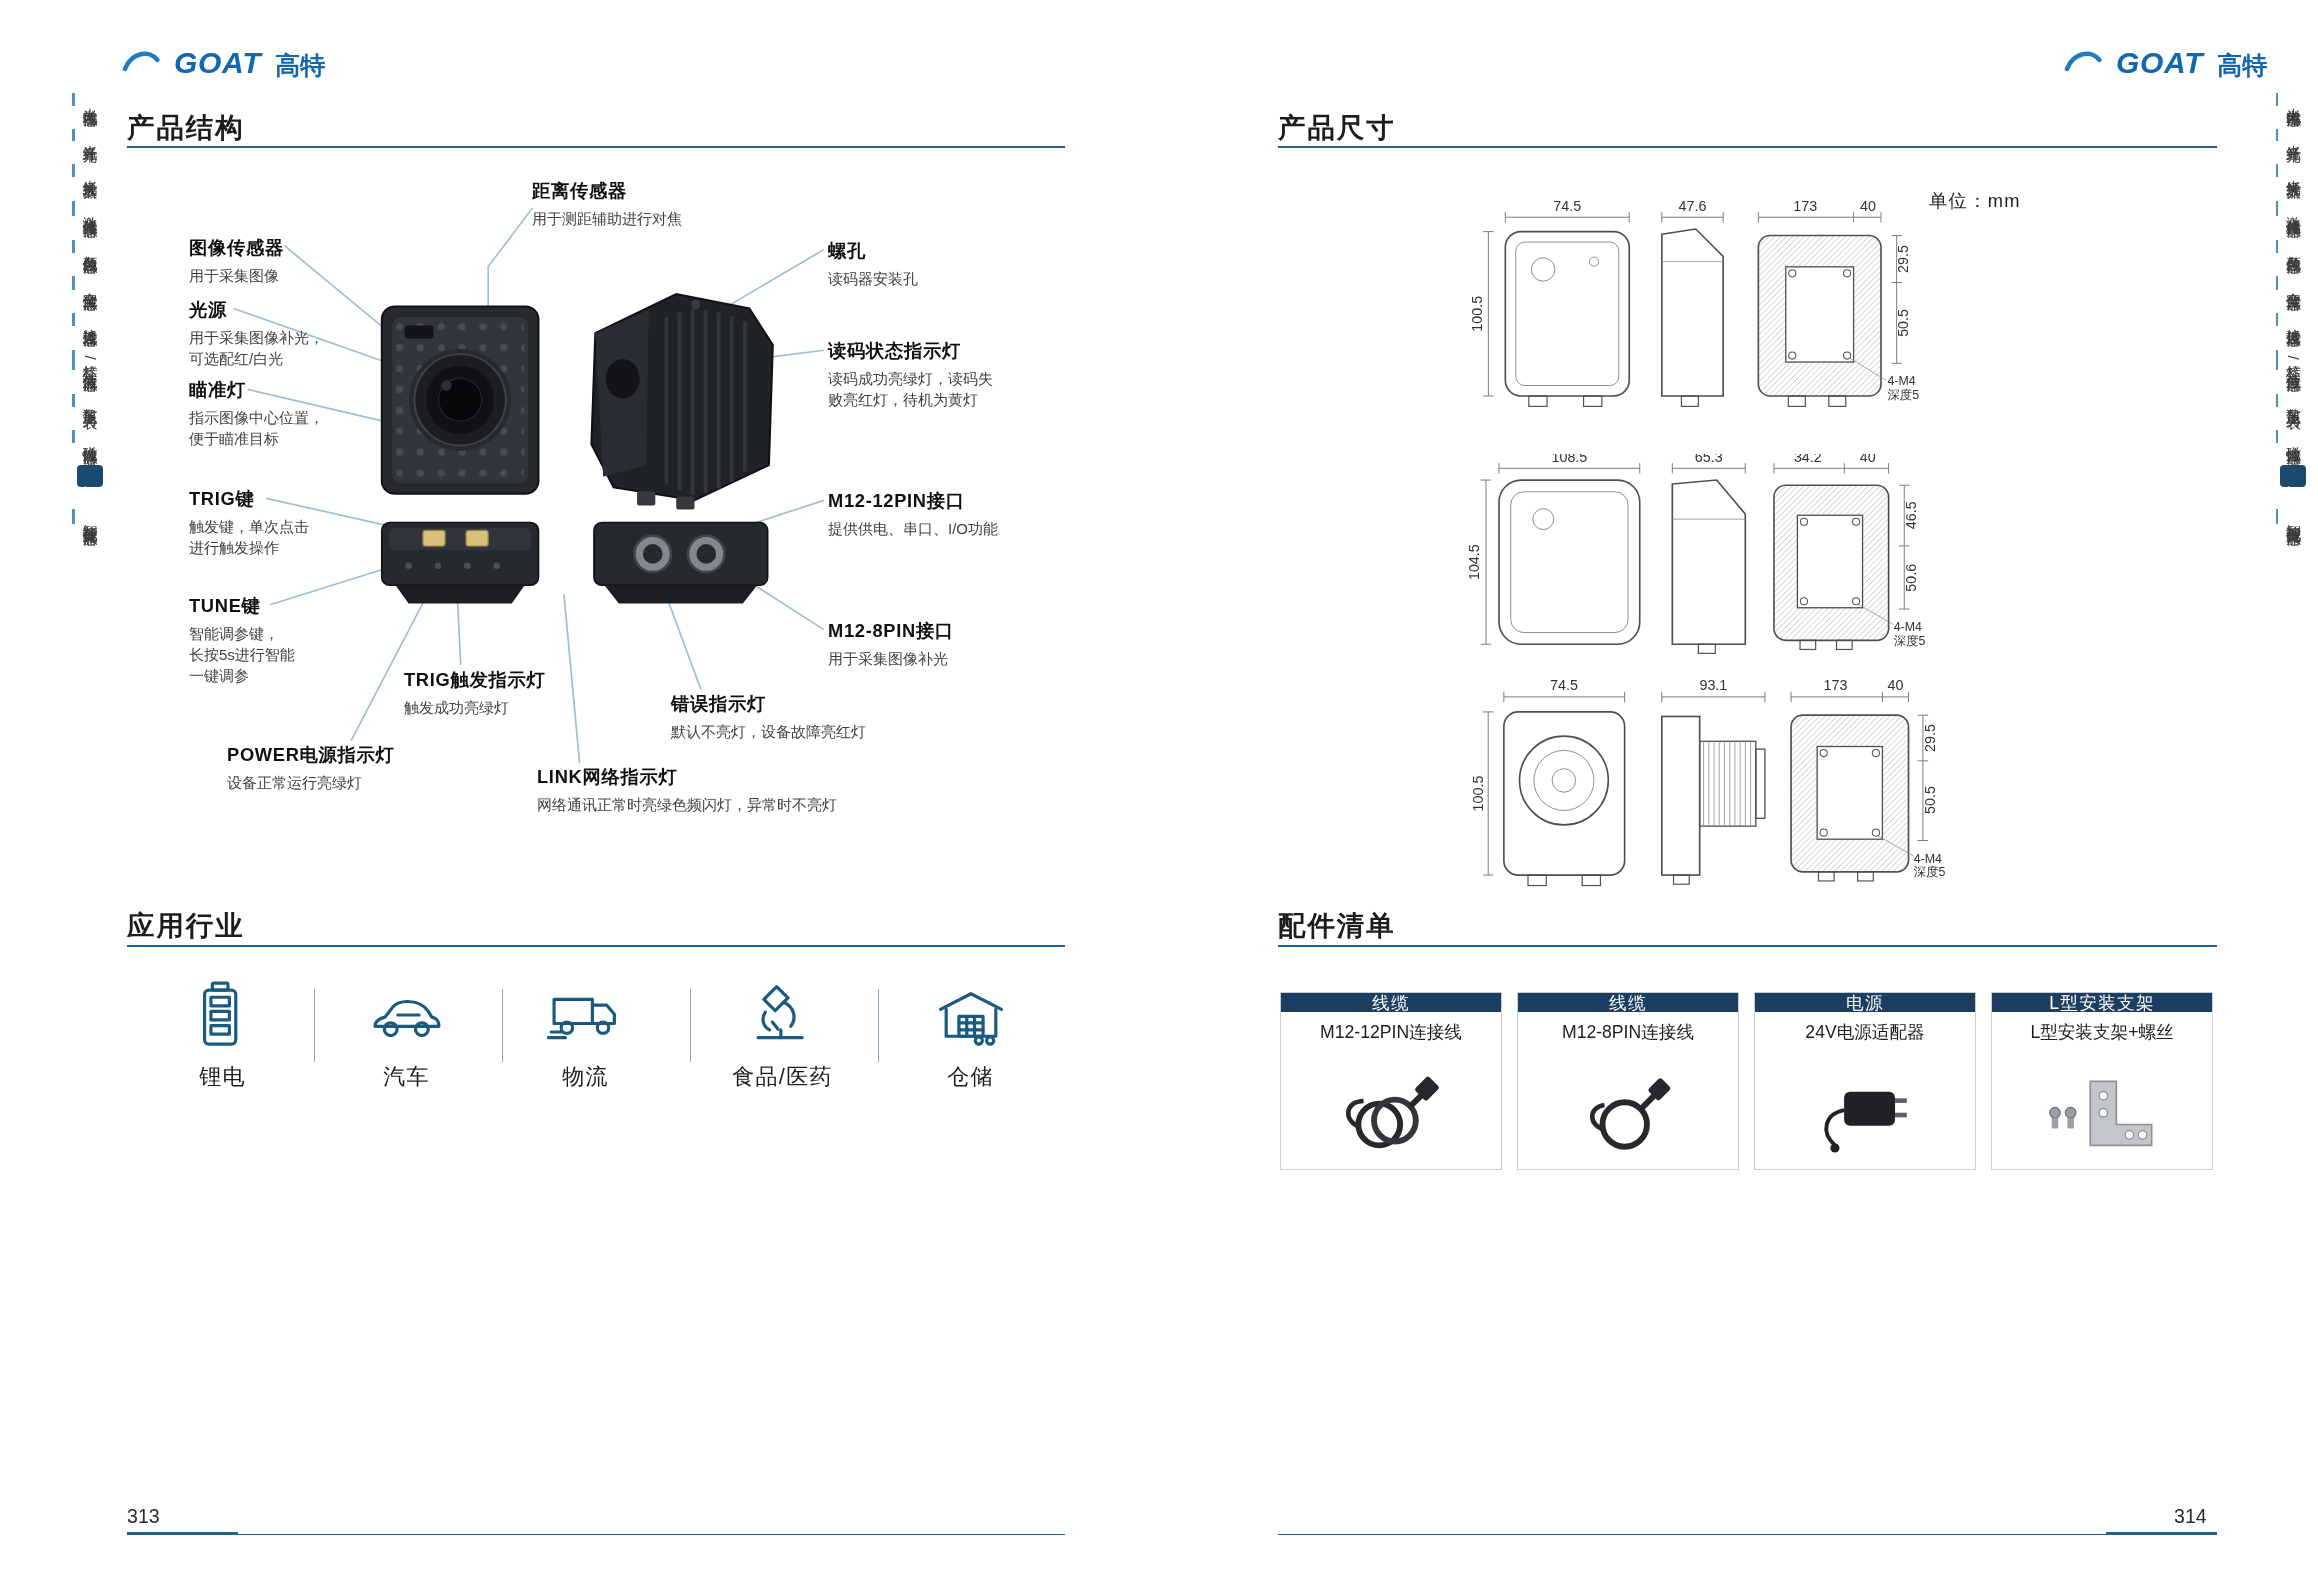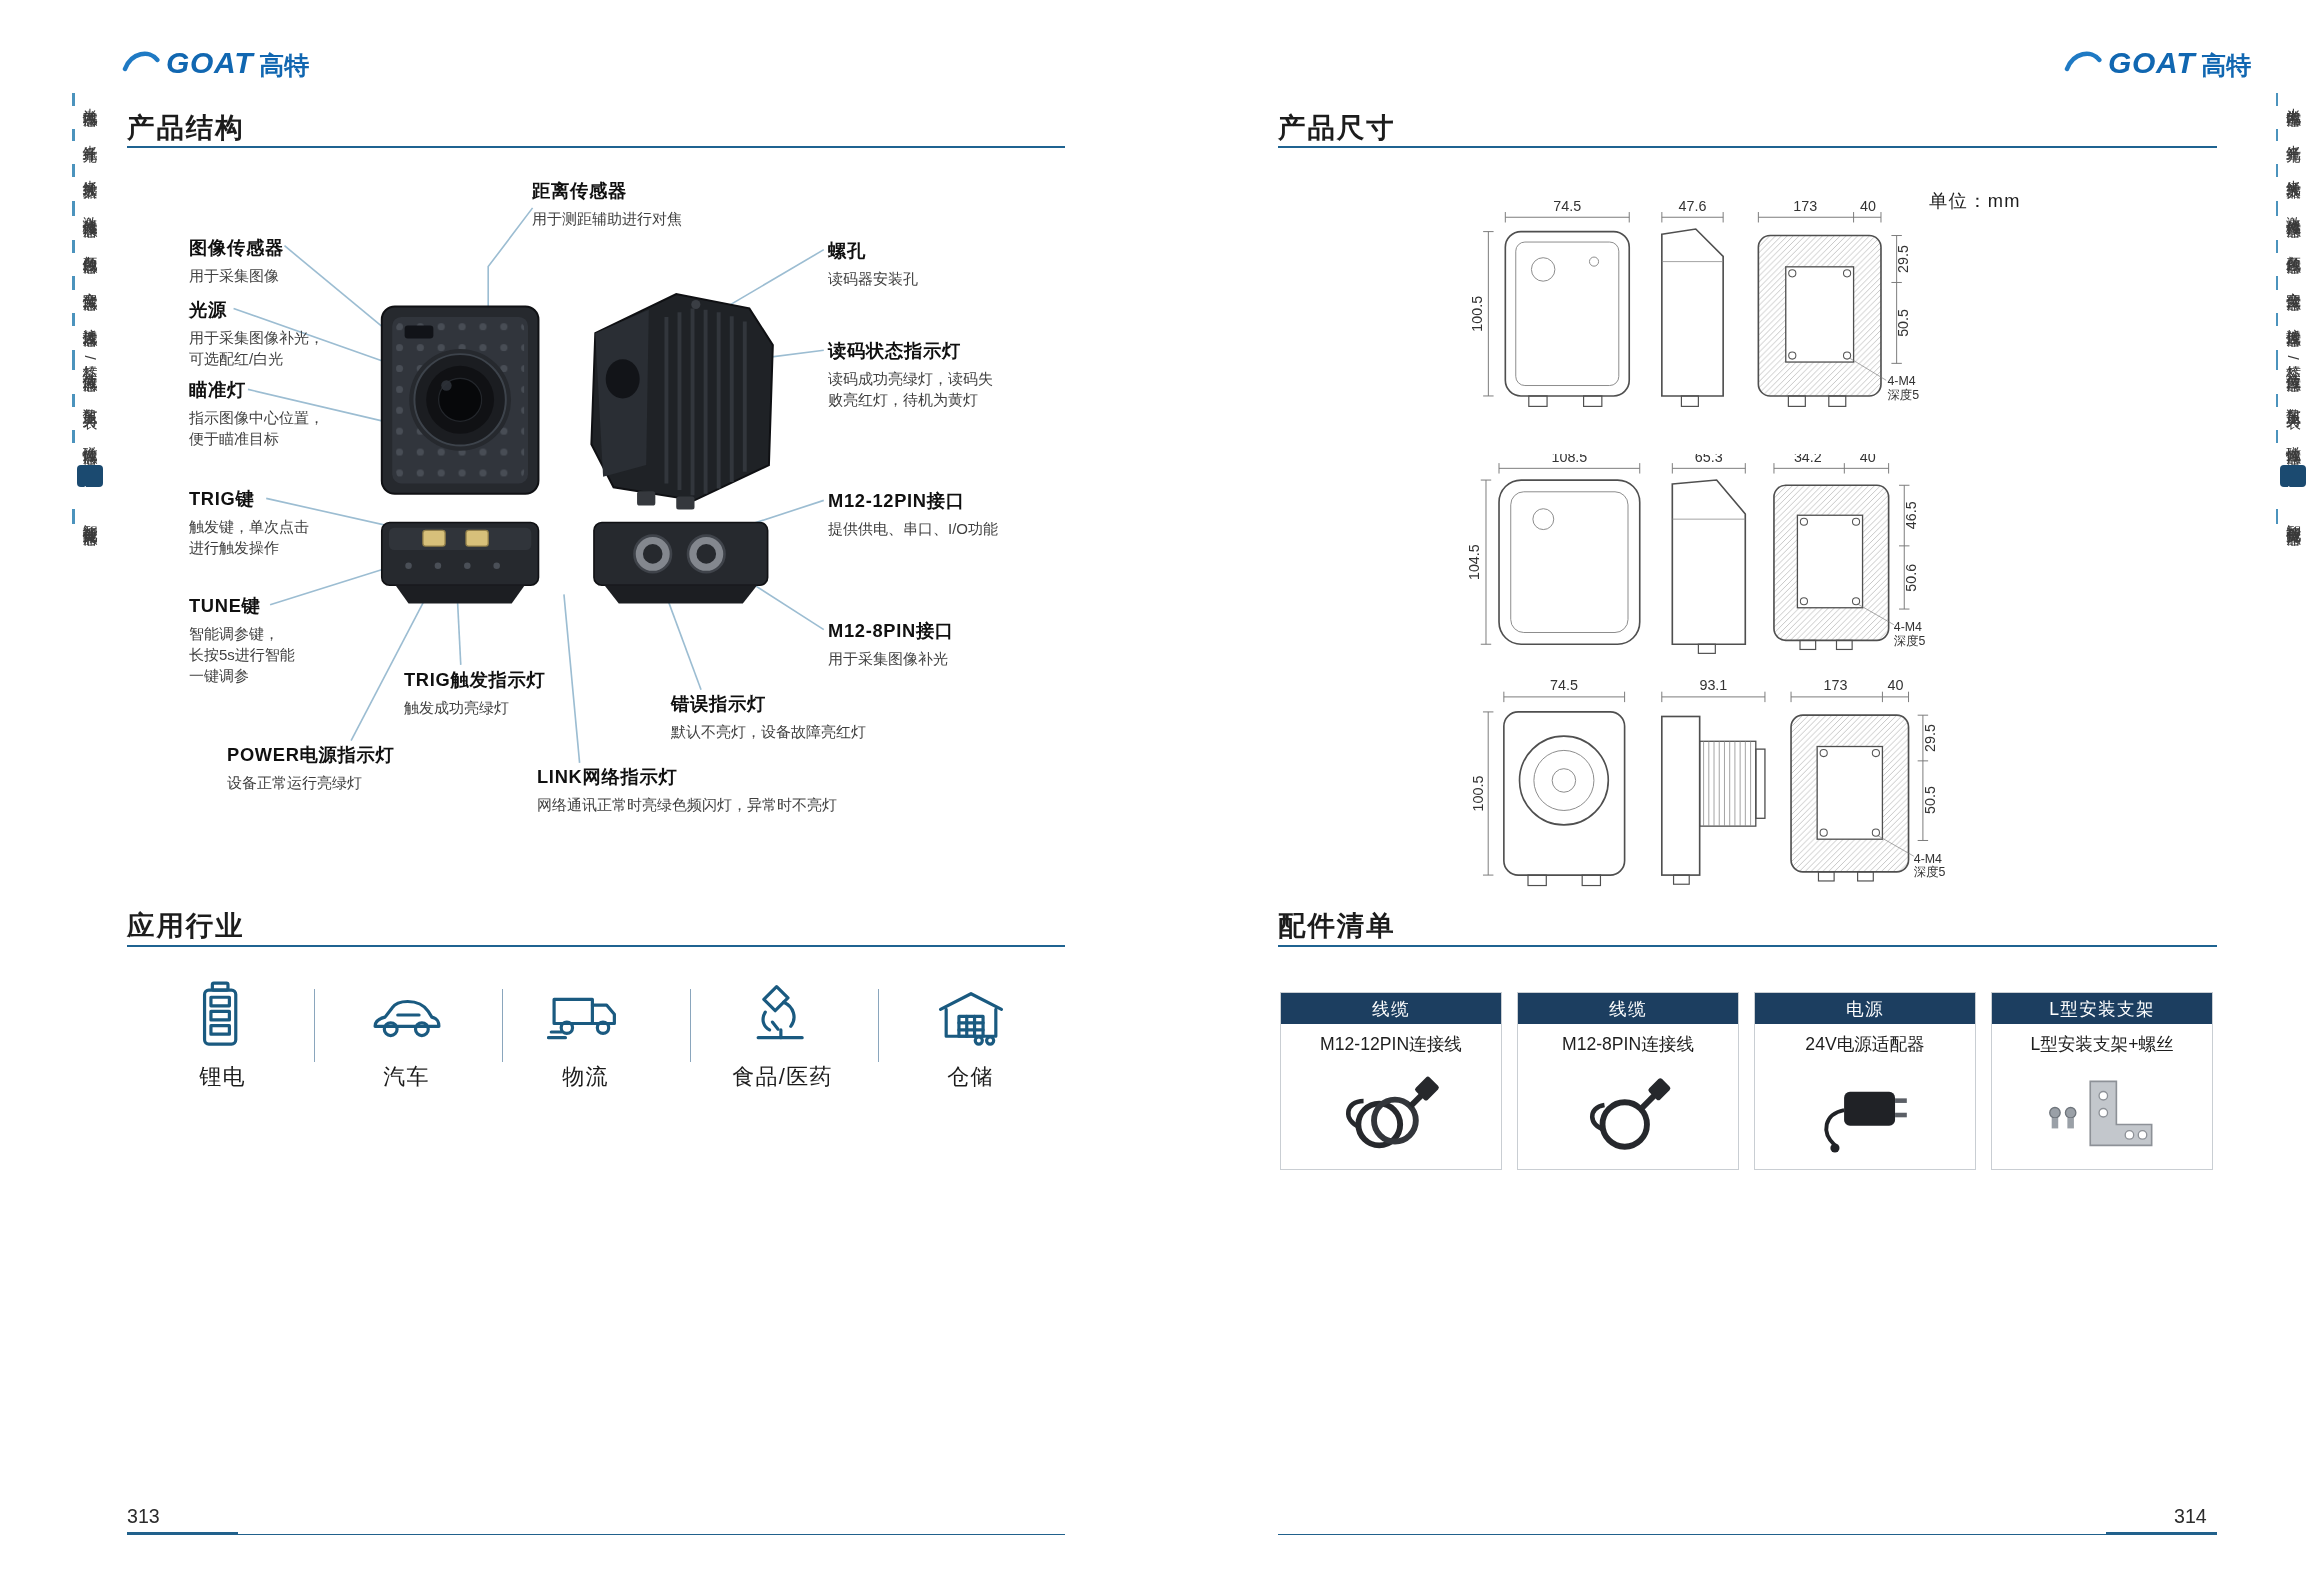--- a/index.html
+++ b/index.html
@@ -1,21 +1,21 @@
 <!DOCTYPE html>
 <html style="font-size:10.4px"><head>
 <meta charset="utf-8">
 <style>
   html,body{margin:0;padding:0;background:#ffffff;}
   #canvas{position:relative;width:2319px;height:1584px;background:#fff;
           font-family:"Liberation Sans","DejaVu Sans",sans-serif;color:#222;overflow:hidden;}
   .abs{position:absolute;}
 
   
-  .logo{position:absolute;display:flex;align-items:flex-end;gap:6px;}
+  .logo{position:absolute;display:flex;align-items:flex-end;gap:14px;}
   .logo-en{font-size:30px;font-weight:bold;font-style:italic;color:#1167b1;letter-spacing:0.7px;line-height:1;}
   .logo-cn{font-size:25px;font-weight:bold;color:#1167b1;line-height:1.05;}
 
   
   .sec-title{position:absolute;font-size:27.4px;font-weight:700;color:#1c1c1c;letter-spacing:2px;}
   .sec-rule{position:absolute;height:2px;background:#1f6391;}
 
   
   .sidebar{position:absolute;top:91px;display:flex;flex-direction:column;gap:19.6px;align-items:center;}
   .sb-item{position:relative;writing-mode:vertical-rl;font-size:15px;letter-spacing:1.3px;color:#3a3a3a;
@@ -29,21 +29,21 @@
   .c-name{font-size:18.3px;font-weight:bold;color:#101010;letter-spacing:0.7px;}
   .c-desc{font-size:15px;color:#3f3f3f;line-height:1.4;margin-top:5.2px;white-space:pre-line;}
 
   
   .ind{position:absolute;width:131px;text-align:center;}
   .ind-label{font-size:22px;color:#1c1c1c;margin-top:9.1px;letter-spacing:1.3px;}
   .ind-sep{position:absolute;width:1.3px;height:73px;background:#8aa6bd;}
 
   
   .card{position:absolute;width:222px;height:178px;background:#fff;border:1.3px solid #c9ced3;box-sizing:border-box;}
-  .card-header{height:31px;background:#1c3e60;color:#fff;display:flex;align-items:center;justify-content:center;
+  .card-header{height:19px;background:#1c3e60;color:#fff;display:flex;align-items:center;justify-content:center;
                font-size:17.6px;letter-spacing:1.3px;}
   .card-name{text-align:center;font-size:17.6px;color:#1e1e1e;margin-top:7.8px;}
   .card-img{position:absolute;bottom:3.9px;left:50%;transform:translateX(-50%);}
 
   
   .dimt{font-size:22px;fill:#333;font-family:"Liberation Sans","DejaVu Sans",sans-serif;}
   .dimn{font-size:19px;fill:#333;font-family:"Liberation Sans","DejaVu Sans",sans-serif;}
   .unit{position:absolute;font-size:18.3px;color:#1c1c1c;letter-spacing:1.3px;}
 
   

